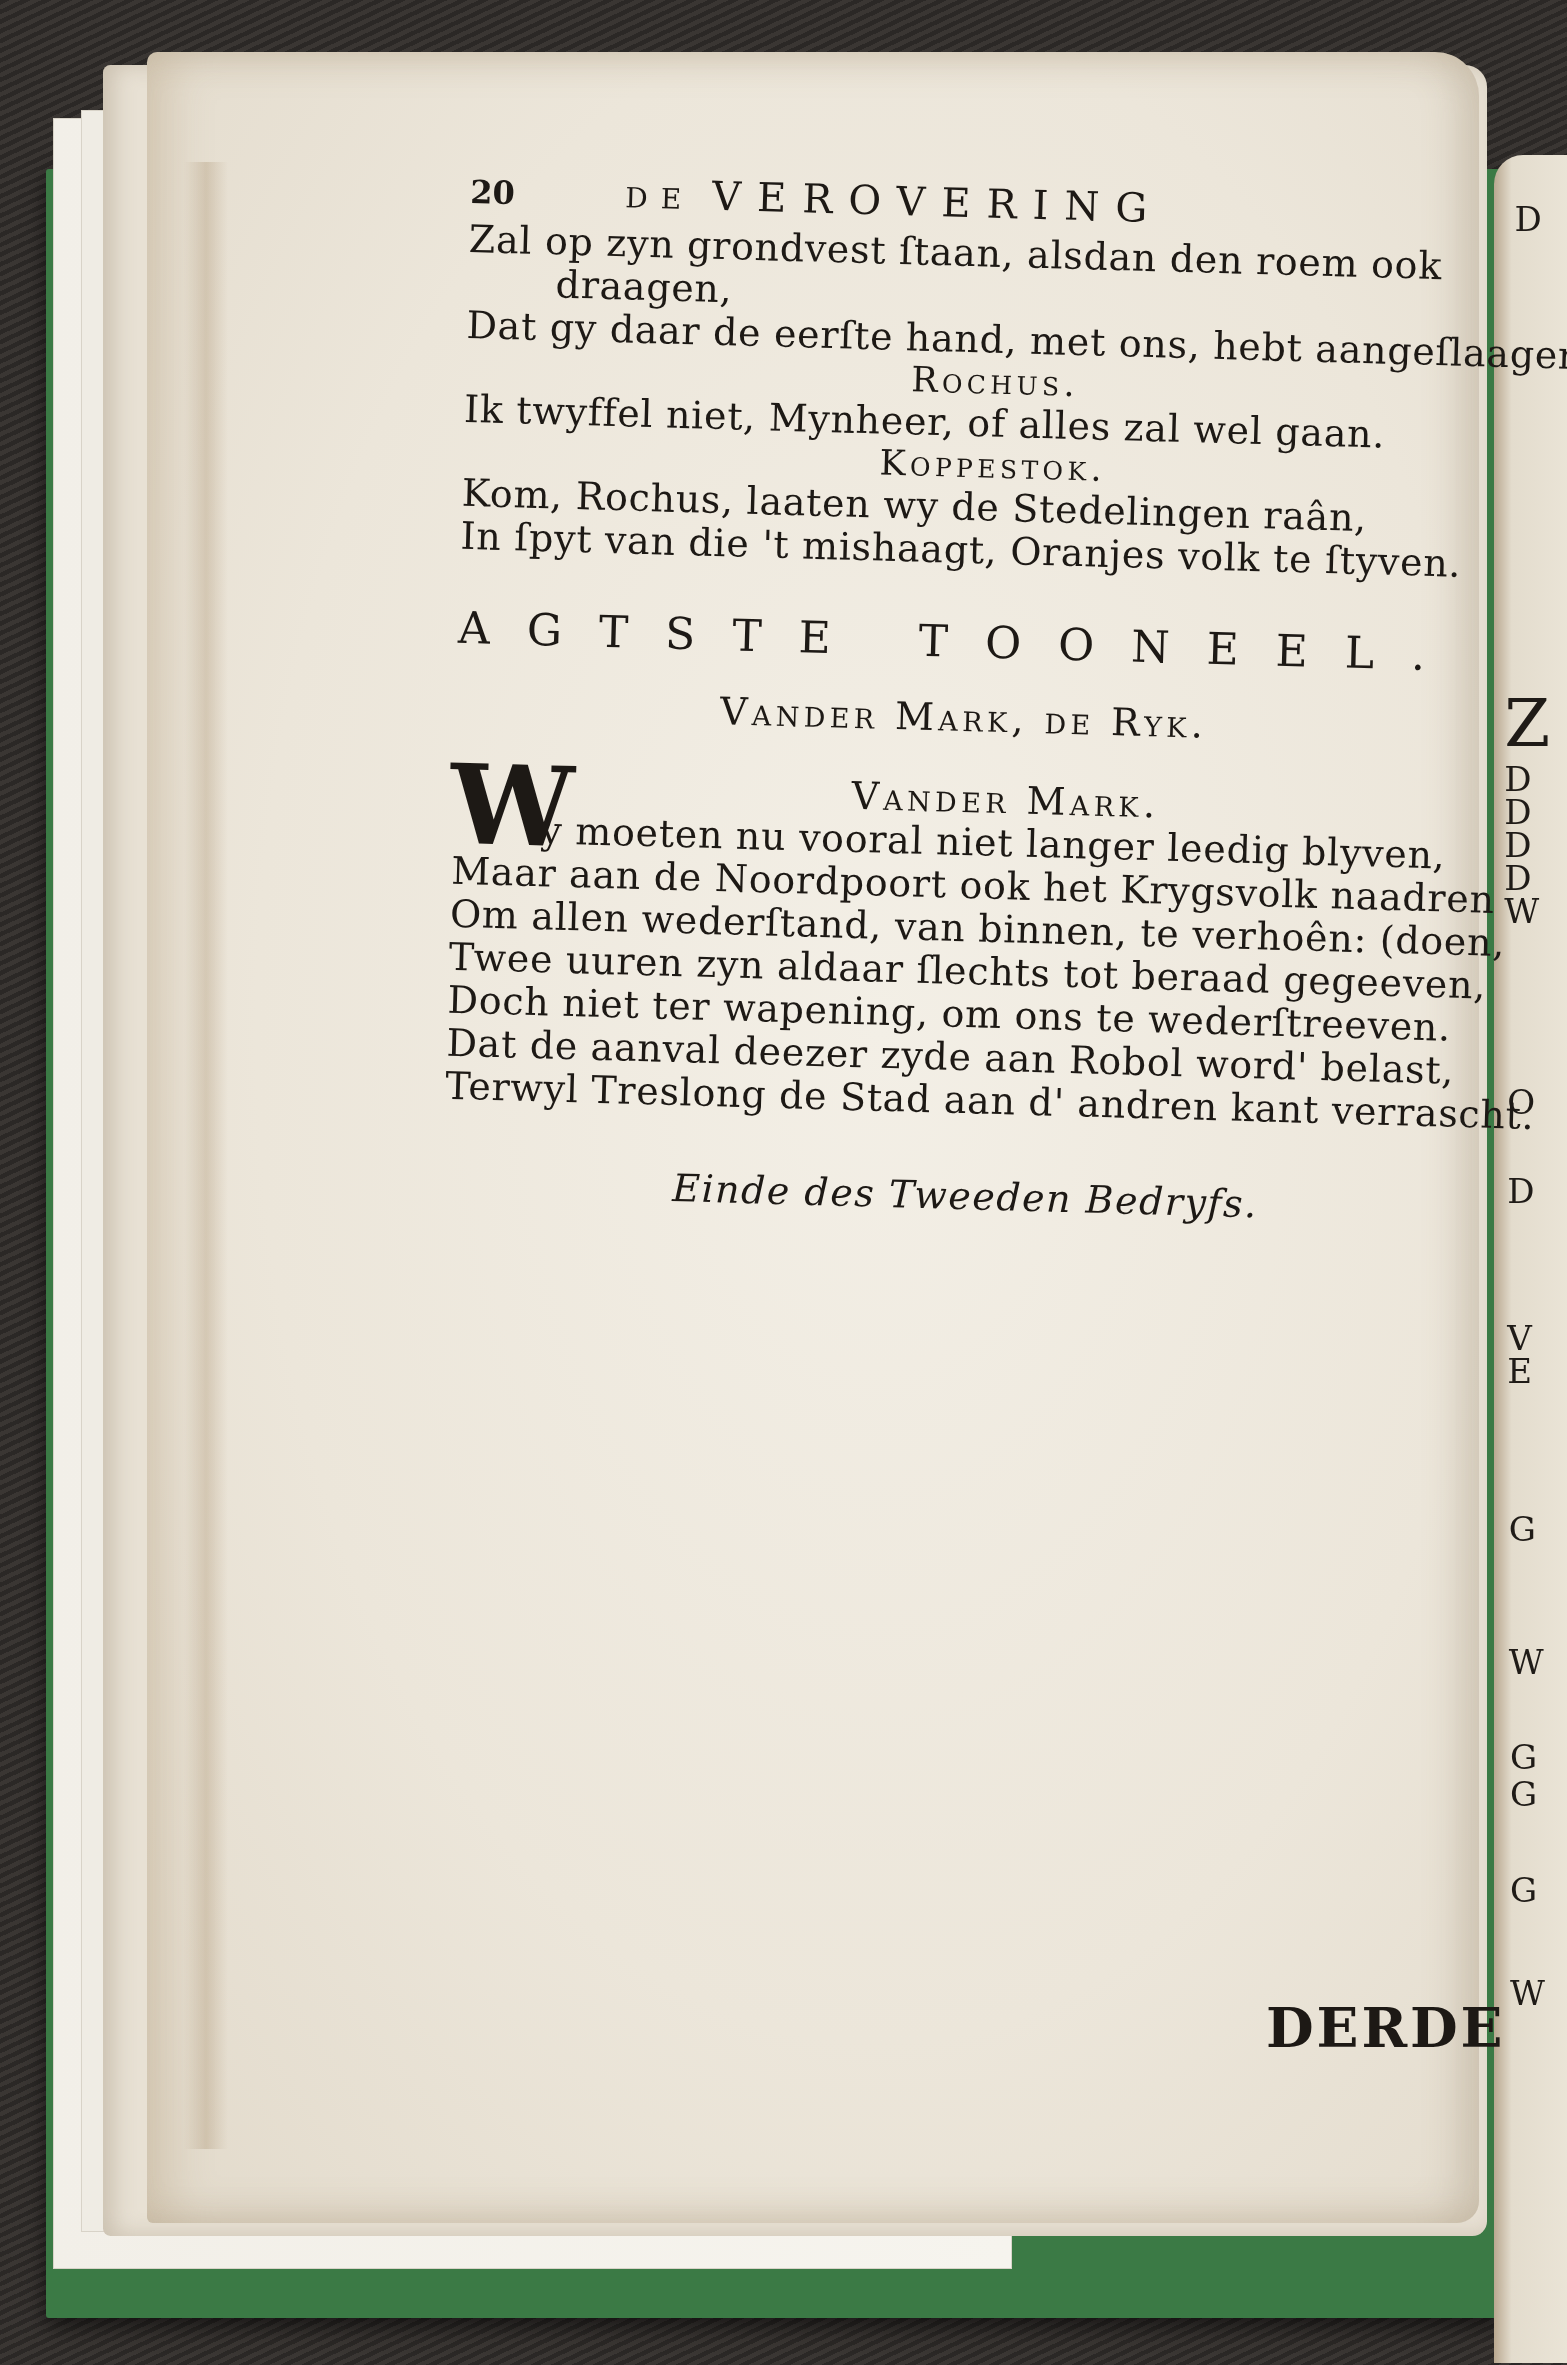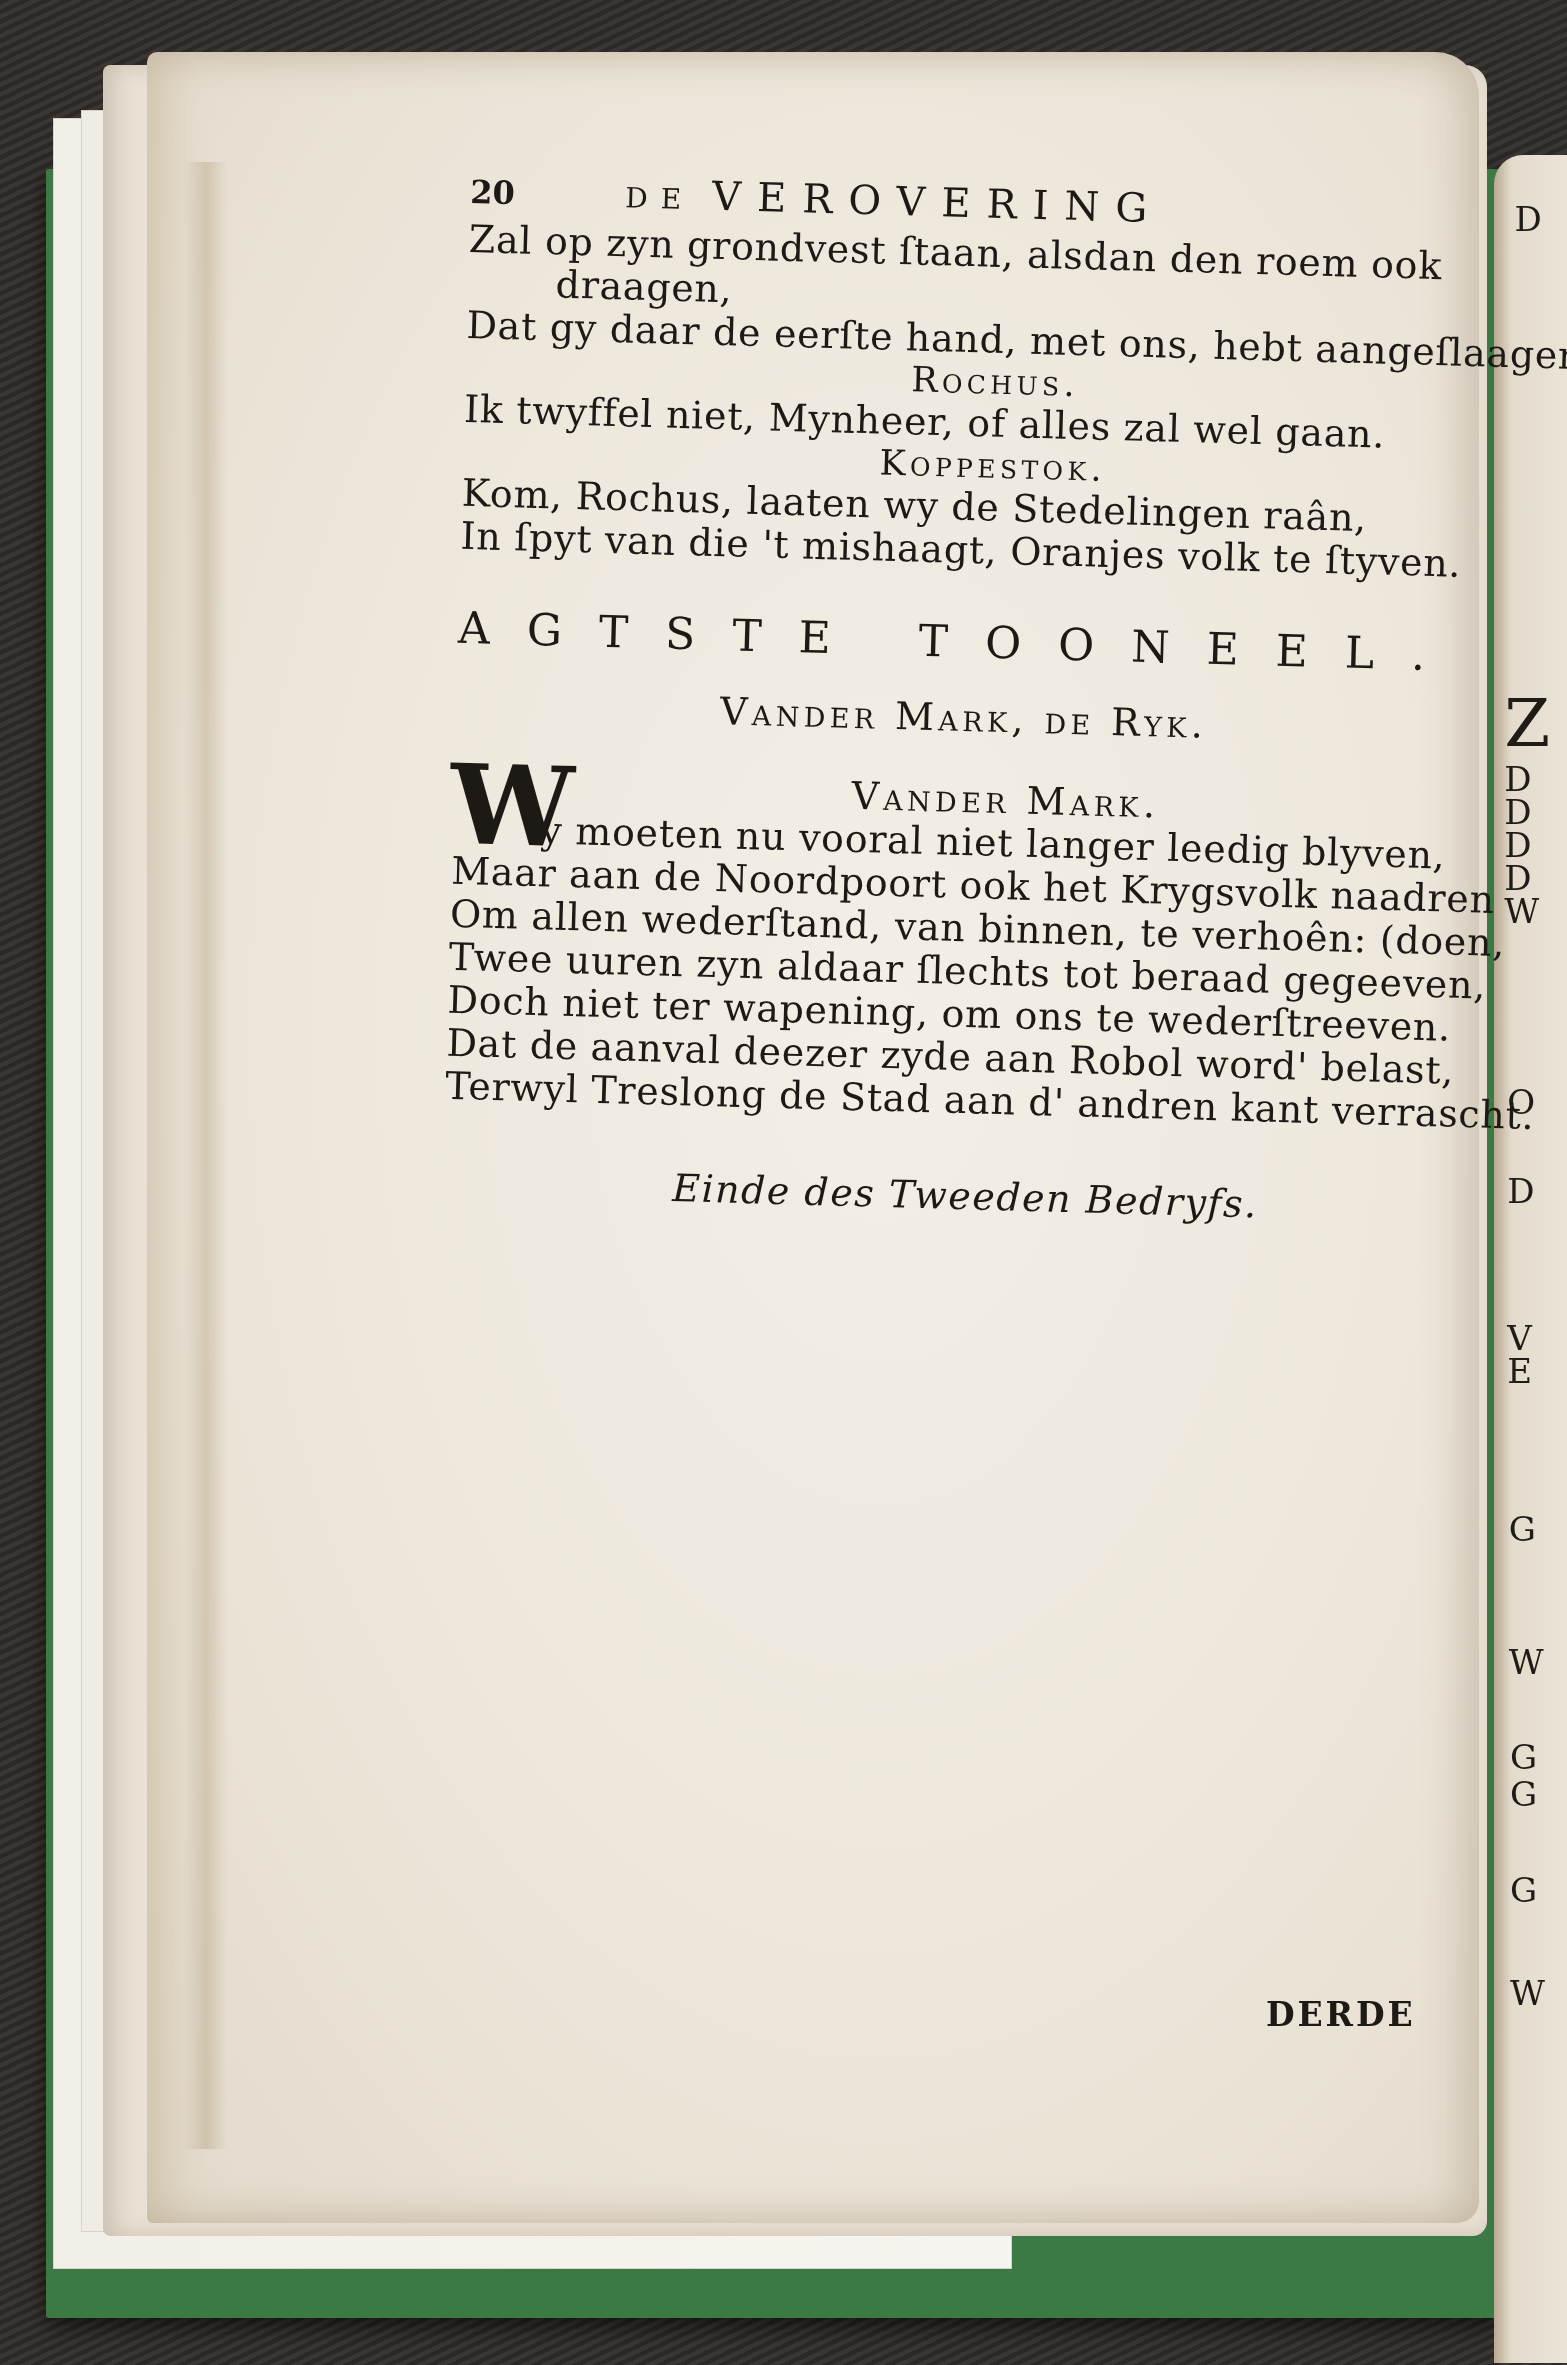--- a/index.html
+++ b/index.html
@@ -65,21 +65,21 @@
   .dropcap-row { position: relative; }
   .dropcap {
     position: absolute; left: -2.9px; top: -13.2px; font-size: 110px; line-height: 110px; font-weight: bold;
   }
   .first-speaker { text-align: center; font-size: 38px; letter-spacing: 4.4px; font-variant: small-caps; padding-left: 88px; }
   .verse.indent-cap { padding-left: 88px; }
   .act-end {
     text-align: center; font-style: italic; font-size: 38px; margin-top: 52px; letter-spacing: 1.5px; padding-left: 29px;
   }
   .catchword {
-    position: absolute; left: 1266px; top: 1995px; font-size: 33px; letter-spacing: 2.9px; color: #1d1915;
+    position: absolute; left: 1266px; top: 1995px; font-size: 55px; letter-spacing: 2.9px; color: #1d1915;
     font-weight: bold;
   }
 </style>
 </head>
 <body>
 
 <div class="cover"></div>
 <div class="endpapers"></div>
 <div class="endpapers endpaper-2"></div>
 <div class="page-stack"></div>

